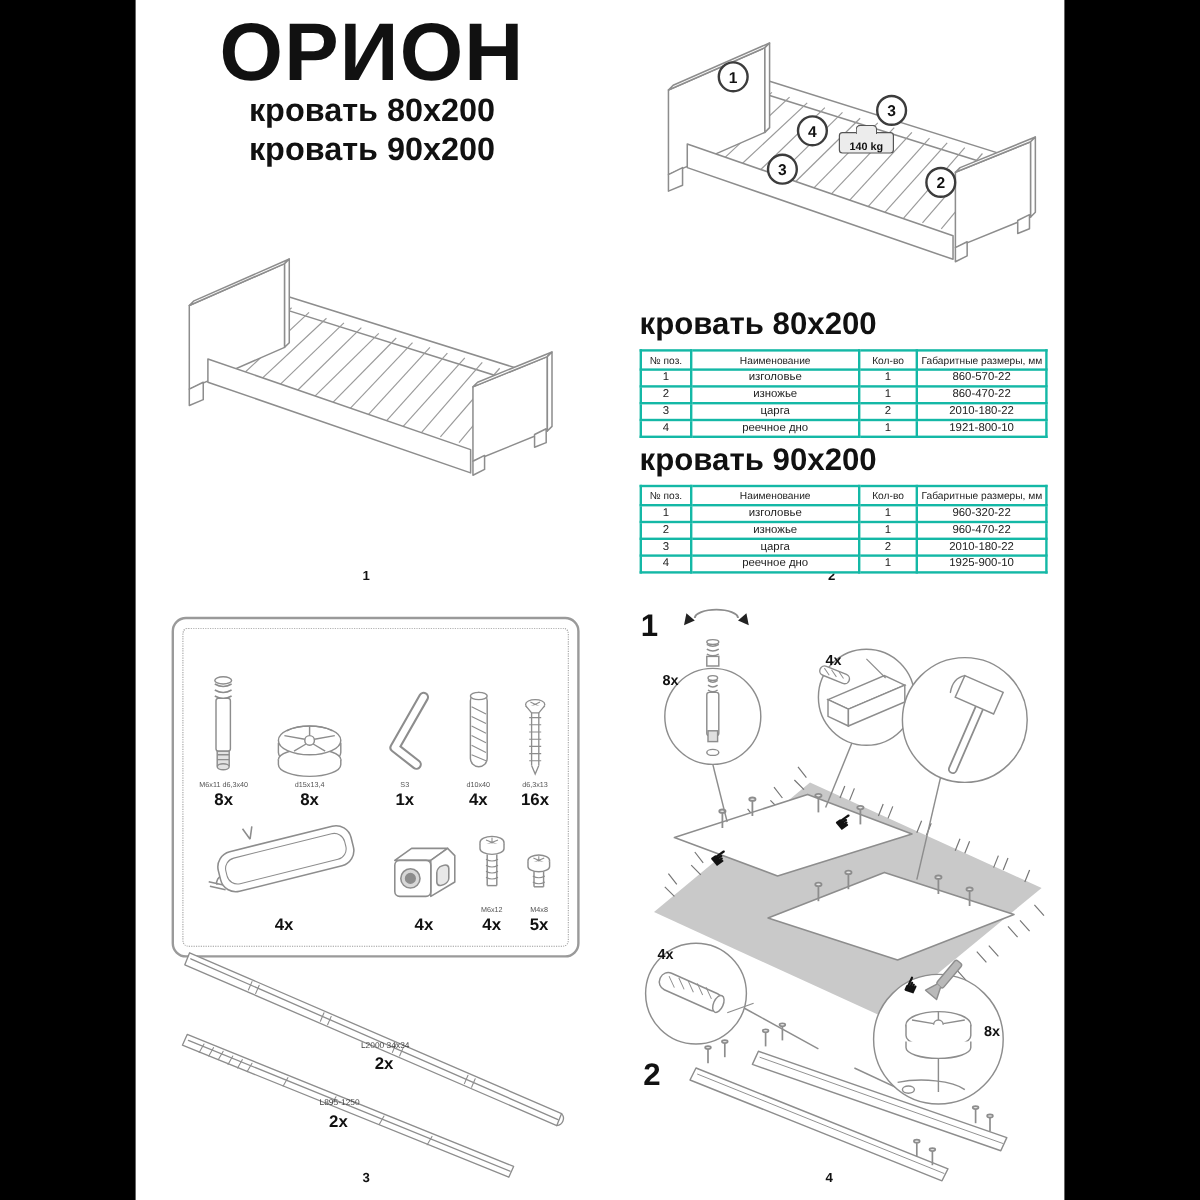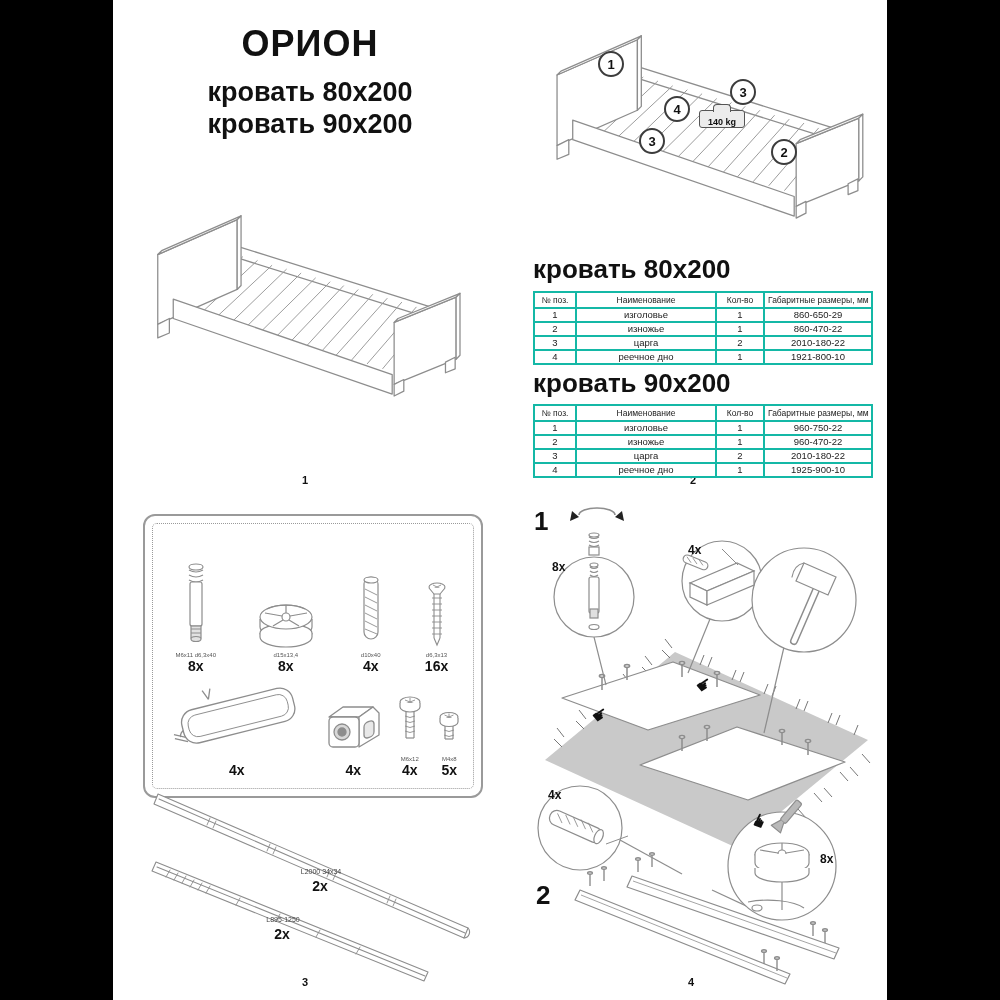--- a/index.html
+++ b/index.html
@@ -1,21 +1,21 @@
 <!DOCTYPE html>
 <html><head>
 <meta charset="utf-8">
 <style>
   html,body{margin:0;padding:0;background:#000;}
   .stage{position:relative;width:1000px;height:1000px;background:#000;overflow:hidden;
          font-family:"Liberation Sans",sans-serif;color:#111;}
   .paper{position:absolute;left:113px;top:0;width:774px;height:1000px;background:#fff;}
   .abs{position:absolute;}
   .title-wrap{position:absolute;left:170px;top:12px;width:280px;text-align:center;}
-  .title-product{font-size:36px;font-weight:bold;line-height:64px;letter-spacing:1px;}
+  .title-product{font-size:68px;font-weight:bold;line-height:64px;letter-spacing:1px;}
   .title-variant{font-size:27px;font-weight:bold;line-height:32px;}
   .co{position:absolute;width:22px;height:22px;border:2px solid #3c3c3c;border-radius:50%;
       background:#fff;font-size:13px;font-weight:bold;display:flex;align-items:center;justify-content:center;}
   .weight-badge{position:absolute;left:699px;top:110px;width:44px;height:16px;background:#ececec;
       border:1px solid #555;border-radius:3px;font-size:9px;font-weight:bold;display:flex;
       align-items:flex-end;justify-content:center;}
   .weight-knob{position:absolute;left:13px;top:-7px;width:16px;height:7px;border:1px solid #555;
       border-bottom:none;border-radius:4px 4px 0 0;background:#ececec;}
   .sec-heading{position:absolute;font-size:26px;font-weight:bold;}
   table.parts{position:absolute;border-collapse:collapse;table-layout:fixed;width:338px;background:#fff;}
@@ -151,21 +151,21 @@
         <tr>
       <th>№ поз.</th>
       <th>Наименование</th>
       <th>Кол-во</th>
       <th>Габаритные размеры, мм</th>
     </tr>
     <tr>
           <td class="c">1</td>
           <td class="l">изголовье</td>
           <td class="c">1</td>
-          <td class="c">860-650-29</td>
+          <td class="c">860-570-22</td>
         </tr>
     <tr>
           <td class="c">2</td>
           <td class="l">изножье</td>
           <td class="c">1</td>
           <td class="c">860-470-22</td>
         </tr>
     <tr>
           <td class="c">3</td>
           <td class="l">царга</td>
@@ -193,21 +193,21 @@
         <tr>
       <th>№ поз.</th>
       <th>Наименование</th>
       <th>Кол-во</th>
       <th>Габаритные размеры, мм</th>
     </tr>
     <tr>
           <td class="c">1</td>
           <td class="l">изголовье</td>
           <td class="c">1</td>
-          <td class="c">960-750-22</td>
+          <td class="c">960-320-22</td>
         </tr>
     <tr>
           <td class="c">2</td>
           <td class="l">изножье</td>
           <td class="c">1</td>
           <td class="c">960-470-22</td>
         </tr>
     <tr>
           <td class="c">3</td>
           <td class="l">царга</td>
@@ -248,20 +248,28 @@
             <ellipse cx="33" cy="44" rx="26" ry="9"></ellipse>
             <path d="M7,44 v4 a26,10 0 0 0 52,0 v-4"></path>
             <ellipse cx="33" cy="28" rx="26" ry="12"></ellipse>
             <circle cx="33" cy="28" r="4"></circle>
             <path d="M33,16 L33,24 M12,24 L29,27 M54,24 L37,27 M20,37 L30,31 M46,37 L36,31" fill="none"></path>
             <path d="M14,20 a24,10 0 0 1 38,0" fill="none"></path>
           </g>
         </svg>
         <div class="hw-label">d15х13,4</div>
         <div class="hw-qty">8x</div>
+      </div>
+      <div class="hw-cell">
+        <svg style="position:static;" width="56" height="76" viewBox="0 0 56 76">
+          <path d="M44,6 L20,48 L38,62" fill="none" stroke="#8d8d8d" stroke-width="9" stroke-linecap="round" stroke-linejoin="round"></path>
+          <path d="M44,6 L20,48 L38,62" fill="none" stroke="#fff" stroke-width="5.5" stroke-linecap="round" stroke-linejoin="round"></path>
+        </svg>
+        <div class="hw-label">S3</div>
+        <div class="hw-qty">1x</div>
       </div>
       <div class="hw-cell">
         <svg style="position:static;" width="30" height="80" viewBox="0 0 30 80">
           <g stroke="#8d8d8d" stroke-width="1.2" fill="#fff">
             <rect x="8" y="6" width="14" height="62" rx="7"></rect>
             <ellipse cx="15" cy="9" rx="7" ry="3"></ellipse>
             <path d="M9,18 l12,6 M9,26 l12,6 M9,34 l12,6 M9,42 l12,6 M9,50 l12,6 M9,58 l12,5" fill="none" stroke-width="0.9"></path>
           </g>
         </svg>
         <div class="hw-label">d10х40</div>

